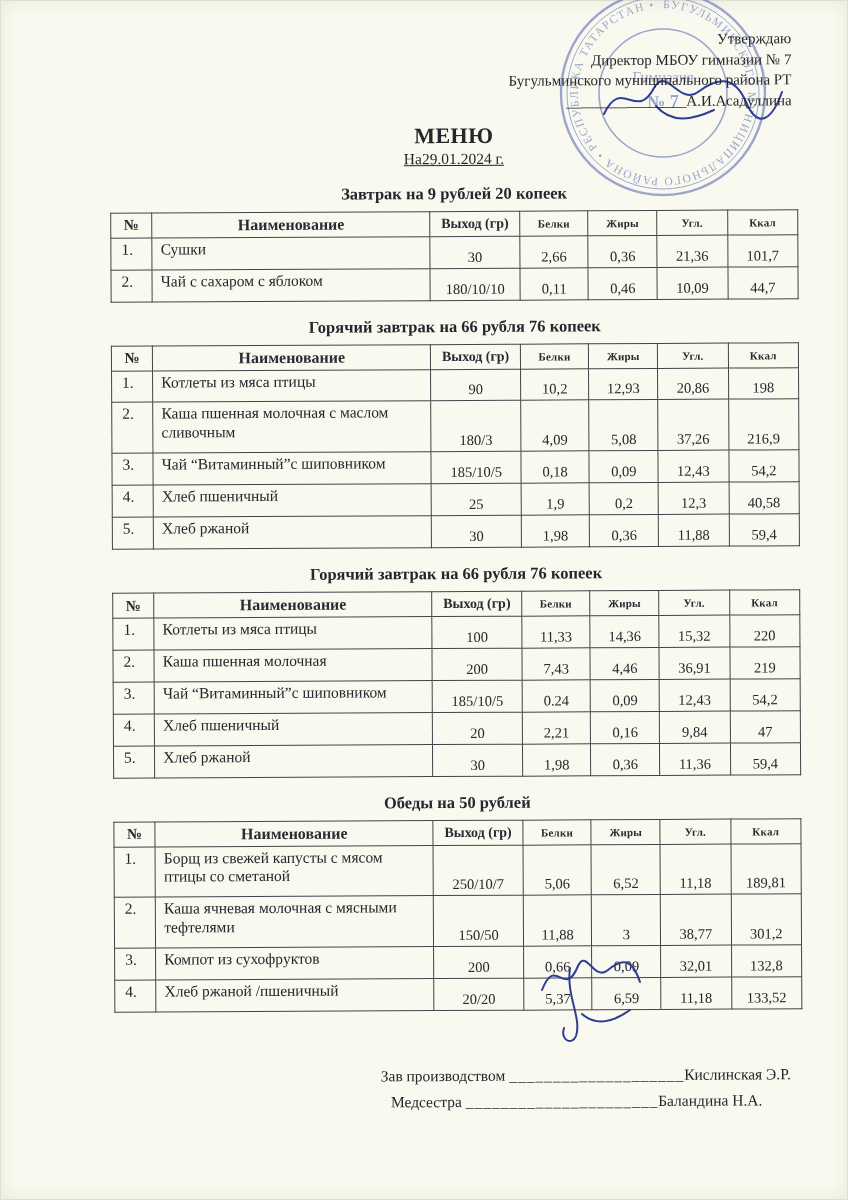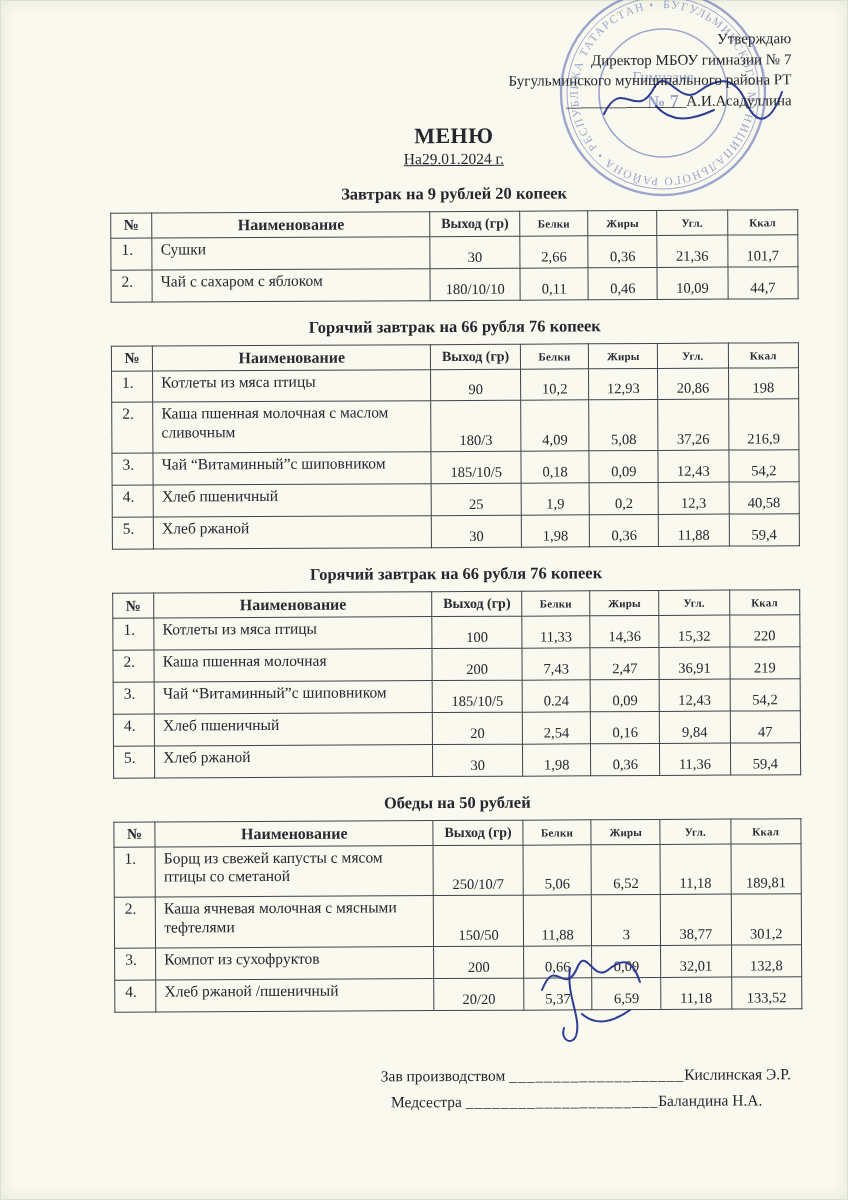--- a/index.html
+++ b/index.html
@@ -242,38 +242,38 @@
               <td class="c3">11,33</td>
               <td class="c4">14,36</td>
               <td class="c5">15,32</td>
               <td class="c6">220</td>
             </tr>
             <tr>
               <td class="c0">2.</td>
               <td class="c1">Каша пшенная молочная</td>
               <td class="c2">200</td>
               <td class="c3">7,43</td>
-              <td class="c4">2,47</td>
+              <td class="c4">4,46</td>
               <td class="c5">36,91</td>
               <td class="c6">219</td>
             </tr>
             <tr>
               <td class="c0">3.</td>
               <td class="c1">Чай “Витаминный”с шиповником</td>
               <td class="c2">185/10/5</td>
               <td class="c3">0.24</td>
               <td class="c4">0,09</td>
               <td class="c5">12,43</td>
               <td class="c6">54,2</td>
             </tr>
             <tr>
               <td class="c0">4.</td>
               <td class="c1">Хлеб пшеничный</td>
               <td class="c2">20</td>
-              <td class="c3">2,54</td>
+              <td class="c3">2,21</td>
               <td class="c4">0,16</td>
               <td class="c5">9,84</td>
               <td class="c6">47</td>
             </tr>
             <tr>
               <td class="c0">5.</td>
               <td class="c1">Хлеб ржаной</td>
               <td class="c2">30</td>
               <td class="c3">1,98</td>
               <td class="c4">0,36</td>

